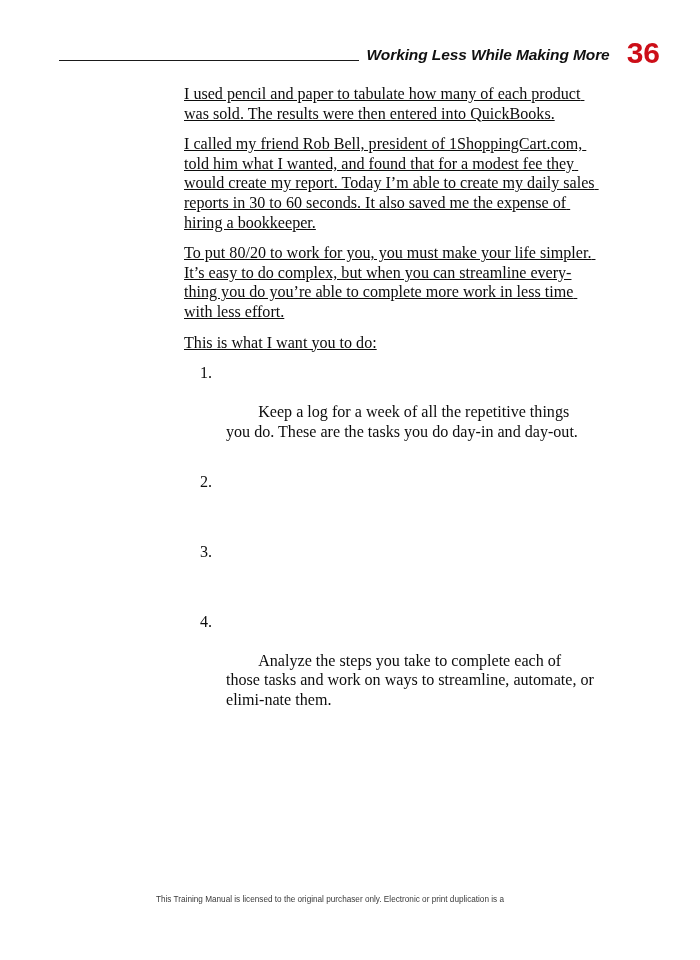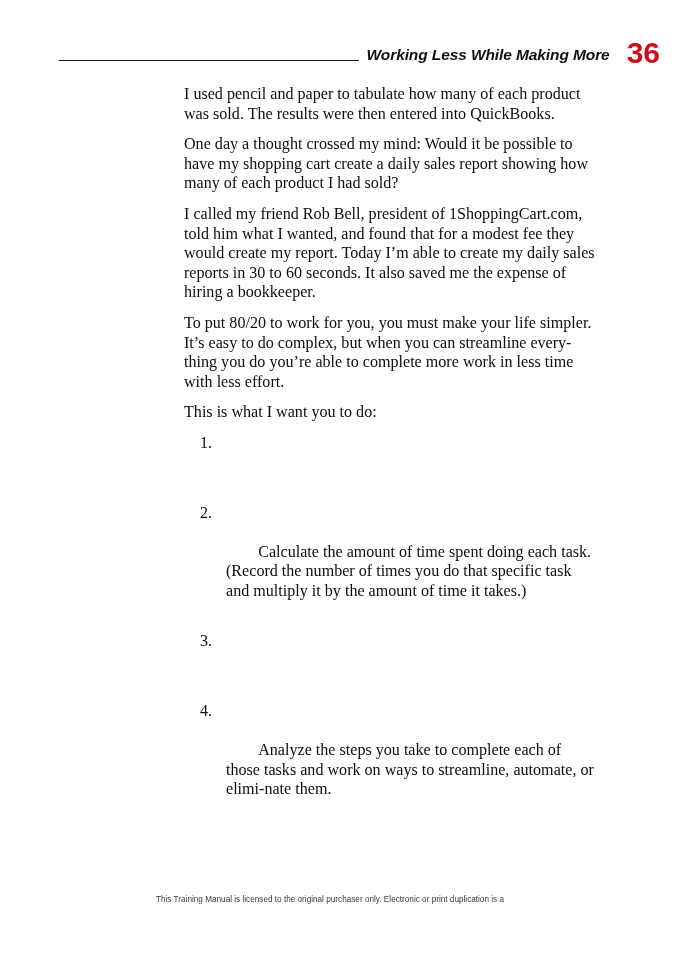--- a/index.html
+++ b/index.html
@@ -72,20 +72,21 @@
     top: 84px;
     width: 412px;
   }
   .para {
     font-size: 16.1px;
     line-height: 19.6px;
     margin: 0 0 11px 0;
     text-align: left;
     color: #0d0d0d;
     white-space: pre-wrap;
+    text-decoration: underline;
   }
   .para:last-child { margin-bottom: 0; }
 
   
   .numbered-list {
     margin: 0 0 11px 0;
     padding: 0;
     list-style: none;
   }
   .numbered-list .list-item {
@@ -136,32 +137,31 @@
 
   <div class="page-header">
     <span class="header-rule"></span>
     <span class="header-title">Working Less While Making More</span>
     <span class="header-pagenum">36</span>
   </div>
 
   <div class="content">
 
     <p class="para">I used pencil and paper to tabulate how many of each product was sold. The results were then entered into QuickBooks.</p>
-    <p class="para">One day a thought crossed my mind: Would it be possible to have my shopping cart create a daily sales report showing how many of each product I had sold?</p>
     <p class="para">I called my friend Rob Bell, president of 1ShoppingCart.com, told him what I wanted, and found that for a modest fee they would create my report. Today I’m able to create my daily sales reports in 30 to 60 seconds. It also saved me the expense of hiring a bookkeeper.</p>
     <p class="para">To put 80/20 to work for you, you must make your life simpler. It’s easy to do complex, but when you can streamline every-thing you do you’re able to complete more work in less time with less effort.</p>
     <p class="para">This is what I want you to do:</p>
 
     <ol class="numbered-list">
       <li class="list-item">
         <span class="item-marker">1.</span>
+        <span class="item-text">Keep a log for a week of all the repetitive things you do. These are the tasks you do day-in and day-out.</span>
       </li>
       <li class="list-item">
         <span class="item-marker">2.</span>
-        <span class="item-text">Calculate the amount of time spent doing each task. (Record the number of times you do that specific task and multiply it by the amount of time it takes.)</span>
       </li>
       <li class="list-item">
         <span class="item-marker">3.</span>
       </li>
       <li class="list-item">
         <span class="item-marker">4.</span>
         <span class="item-text">Analyze the steps you take to complete each of those tasks and work on ways to streamline, automate, or elimi-nate them.</span>
       </li>
     </ol>
 

